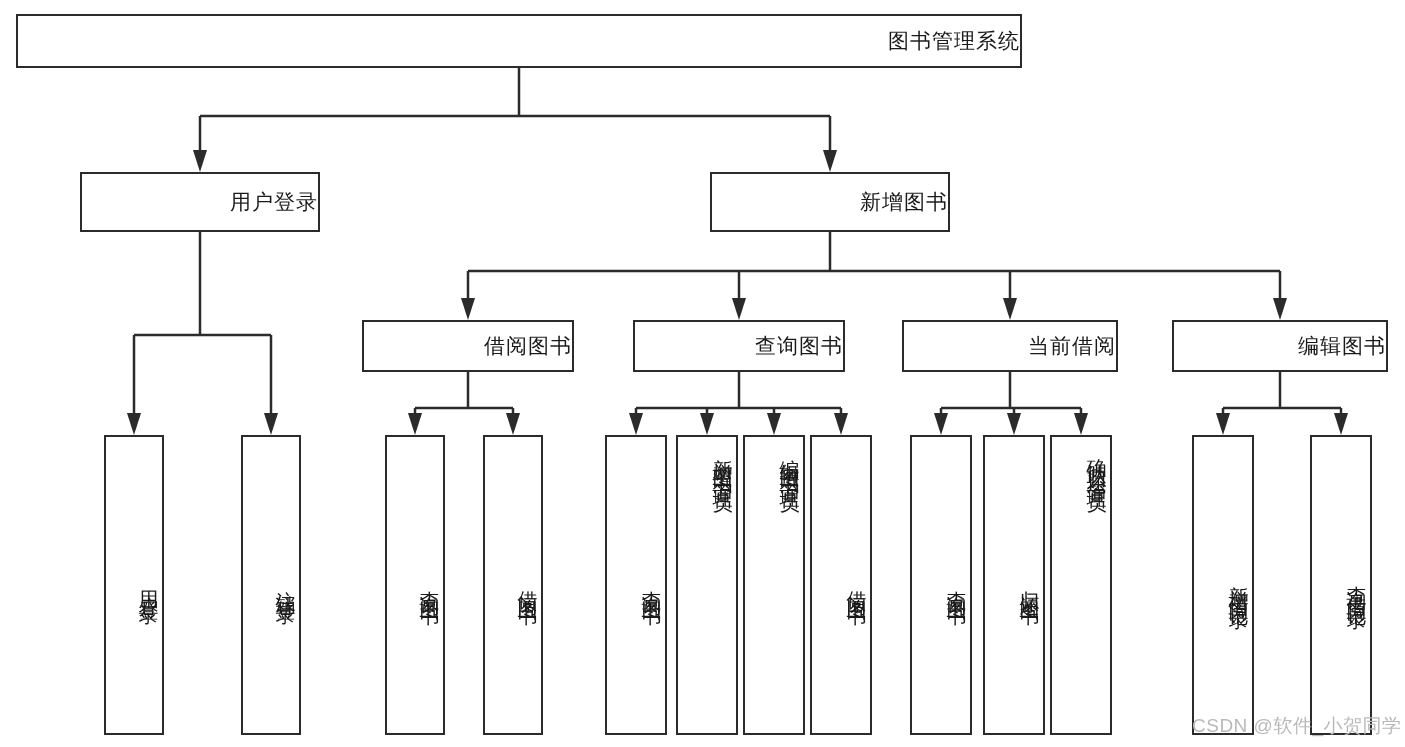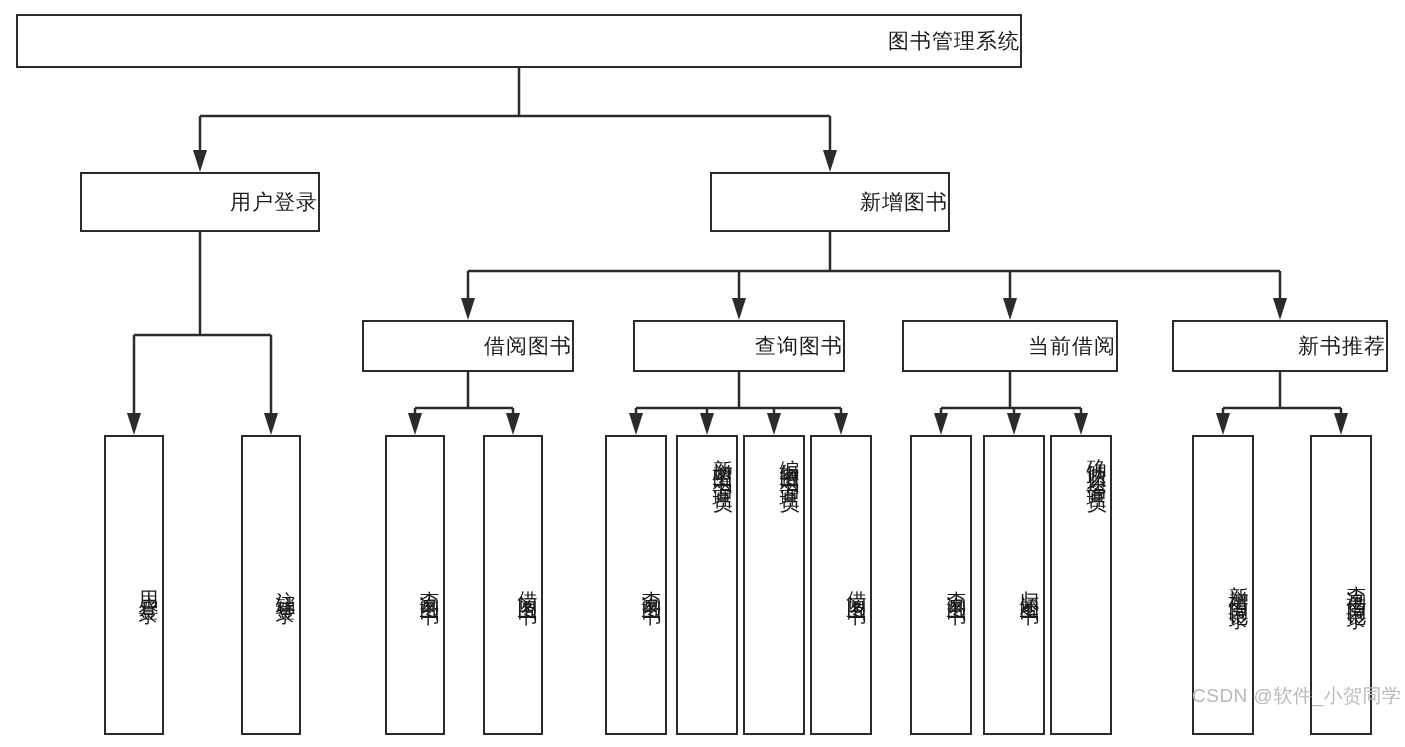--- a/index.html
+++ b/index.html
@@ -138,21 +138,21 @@
       <div class="node" style="left: 362px; top: 320px; width: 212px; height: 52px; border-color: rgb(43, 43, 43); background: rgb(255, 255, 255);">
         <span class="label" style="color: rgb(26, 26, 26);">借阅图书</span>
       </div>
       <div class="node" style="left: 633px; top: 320px; width: 212px; height: 52px; border-color: rgb(43, 43, 43); background: rgb(255, 255, 255);">
         <span class="label" style="color: rgb(26, 26, 26);">查询图书</span>
       </div>
       <div class="node" style="left: 902px; top: 320px; width: 216px; height: 52px; border-color: rgb(43, 43, 43); background: rgb(255, 255, 255);">
         <span class="label" style="color: rgb(26, 26, 26);">当前借阅</span>
       </div>
       <div class="node" style="left: 1172px; top: 320px; width: 216px; height: 52px; border-color: rgb(43, 43, 43); background: rgb(255, 255, 255);">
-        <span class="label" style="color: rgb(26, 26, 26);">新书推荐</span>
+        <span class="label" style="color: rgb(26, 26, 26);">编辑图书</span>
       </div>
       <div class="node vertical centered" style="left: 104px; top: 435px; width: 60px; height: 300px; border-color: rgb(43, 43, 43); background: rgb(255, 255, 255);">
         <span class="label" style="color: rgb(26, 26, 26);">用户登录</span>
       </div>
       <div class="node vertical centered" style="left: 241px; top: 435px; width: 60px; height: 300px; border-color: rgb(43, 43, 43); background: rgb(255, 255, 255);">
         <span class="label" style="color: rgb(26, 26, 26);">注销登录</span>
       </div>
       <div class="node vertical centered" style="left: 385px; top: 435px; width: 60px; height: 300px; border-color: rgb(43, 43, 43); background: rgb(255, 255, 255);">
         <span class="label" style="color: rgb(26, 26, 26);">查询图书</span>
       </div>
@@ -180,14 +180,14 @@
       <div class="node vertical" style="left: 1050px; top: 435px; width: 62px; height: 300px; border-color: rgb(43, 43, 43); background: rgb(255, 255, 255);">
         <span class="label" style="color: rgb(26, 26, 26);">确认归还（管理员）</span>
       </div>
       <div class="node vertical centered" style="left: 1192px; top: 435px; width: 62px; height: 300px; border-color: rgb(43, 43, 43); background: rgb(255, 255, 255);">
         <span class="label" style="color: rgb(26, 26, 26);">新增借阅记录</span>
       </div>
       <div class="node vertical centered" style="left: 1310px; top: 435px; width: 62px; height: 300px; border-color: rgb(43, 43, 43); background: rgb(255, 255, 255);">
         <span class="label" style="color: rgb(26, 26, 26);">查询借阅记录</span>
       </div>
     </div>
-  <div class="watermark" style="left: 1192px; top: 683px; color: rgb(185, 185, 185);">CSDN @软件_小贺同学</div>
+  <div class="watermark" style="left: 1192px; top: 713px; color: rgb(185, 185, 185);">CSDN @软件_小贺同学</div>
 </div>
 
 </body></html>

